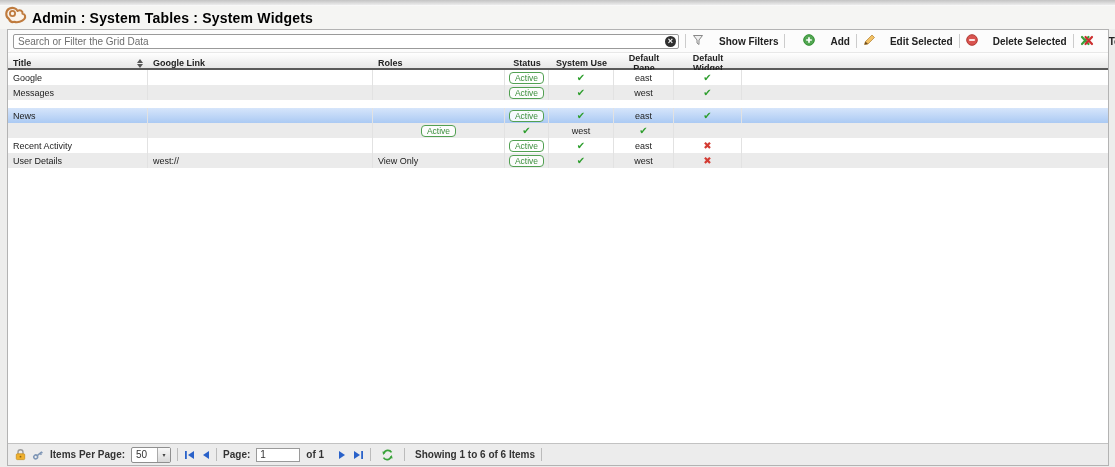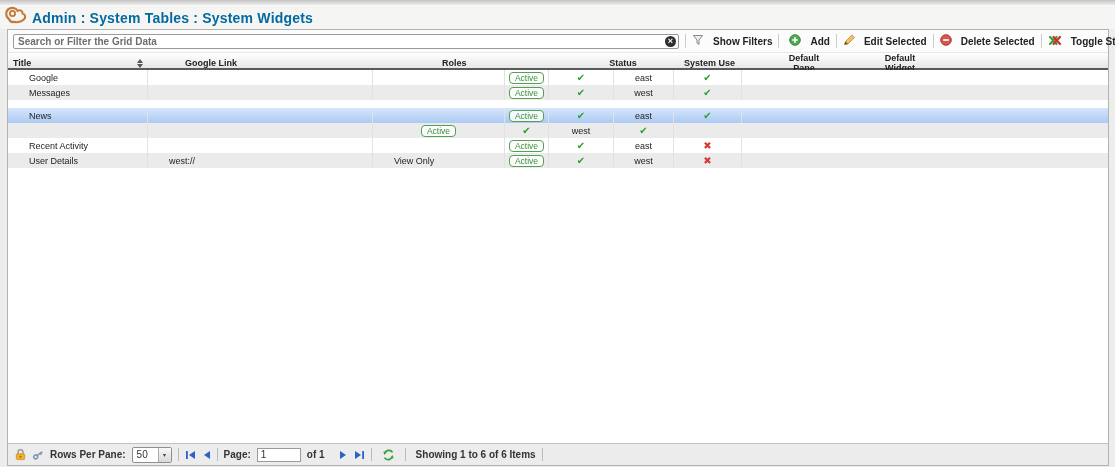--- a/index.html
+++ b/index.html
@@ -1,44 +1,44 @@
 <!DOCTYPE html>
 <html><head>
 <meta charset="utf-8">
 <style>
   * { margin:0; padding:0; box-sizing:border-box; }
   body { font-family:"Liberation Sans","DejaVu Sans",sans-serif; background:#d8d8d8; }
   .page { width:1115px; height:467px; position:relative; background:#ededec; overflow:hidden; }
   .topstrip { height:6px; background:linear-gradient(#c3c3c3,#ececec); border-bottom:1px solid #f8f8f8; }
   .appheader { height:23px; background:#f5f5f3; display:flex; align-items:center; padding-left:32px; position:relative; }
   .logo { position:absolute; left:2px; top:-4px; }
-  .page-title { color:#0369a1; font-size:14px; font-weight:bold; letter-spacing:.2px; }
+  .page-title { color:#000000; font-size:14px; font-weight:bold; letter-spacing:.2px; }
   .panel { position:absolute; left:7px; right:6px; top:29px; bottom:1px; background:#fff; border:1px solid #b3b3b3; display:flex; flex-direction:column; }
 
   
   .toolbar { height:23px; flex:0 0 auto; display:flex; align-items:center; padding:0 5px; background:#fcfcfc; gap:6px; font-size:10px; font-weight:bold; color:#222; border-bottom:1px solid #e8e8e8; }
   .searchwrap { position:relative; flex:0 0 666px; }
-  .searchwrap input { width:100%; height:15px; border:1px solid #9a9a9a; border-radius:2px; font-size:10px; padding:0 4px 0 4px; color:#333; font-family:inherit;font-weight:bold; }
+  .searchwrap input { width:100%; height:15px; border:1px solid #9a9a9a; border-radius:2px; font-size:10px; padding:0 4px 0 4px; color:#333; font-family:inherit; }
   .searchwrap input::placeholder { color:#6e6e6e; }
   .clear-btn { position:absolute; right:3px; top:2px; width:11px; height:11px; border-radius:50%; background:#2f2f2f; color:#fff; font-size:9px; line-height:10px; text-align:center; cursor:pointer; }
   .tsep { width:1px; height:14px; background:#ccc; flex:0 0 auto; }
-  .tbtn { display:flex; align-items:center; gap:9px; cursor:pointer; white-space:nowrap; }
+  .tbtn { display:flex; align-items:center; gap:15px; cursor:pointer; white-space:nowrap; }
 
   
   .gridcols { display:grid; grid-template-columns:140px 225px 132px 44px 65px 60px 68px 1fr; }
-  .grid-head { height:17px; flex:0 0 auto; align-items:center; background:linear-gradient(#ffffff,#e7e7e7); border-bottom:2px solid #5a5a5a; font-size:9px; font-weight:bold; color:#222;gap:32px; }
+  .grid-head { height:17px; flex:0 0 auto; align-items:center; background:linear-gradient(#ffffff,#e7e7e7); border-bottom:2px solid #5a5a5a; font-size:9px; font-weight:bold; color:#222; }
   .hcell { padding:0 5px; display:flex; align-items:center; height:100%; cursor:pointer; }
   .hcell.center { justify-content:center; text-align:center; }
   .sort { margin-left:auto; display:flex; flex-direction:column; gap:1px; }
   .sort .up { width:0; height:0; border-left:3px solid transparent; border-right:3px solid transparent; border-bottom:4px solid #555; }
   .sort .dn { width:0; height:0; border-left:3px solid transparent; border-right:3px solid transparent; border-top:4px solid #555; }
   .row { height:15px; align-items:center; font-size:9px; color:#222; background:#fff; cursor:pointer; }
   .grid-body .row:nth-child(even) { background:#ebebeb; }
   .grid-body .row.selected { background:linear-gradient(#d6e5fb,#abcaf3);margin-top:8px; }
-  .cell { padding:0 21px; height:100%; display:flex; align-items:center; border-right:1px solid #e2e2e2; overflow:hidden; white-space:nowrap; }
+  .cell { padding:0 5px; height:100%; display:flex; align-items:center; border-right:1px solid #e2e2e2; overflow:hidden; white-space:nowrap; }
   .cell.center { justify-content:center; }
   .cell.last { border-right:none; }
   .badge { border:1px solid #52a052; color:#3c8f3c; background:rgba(255,255,255,.85); border-radius:4px; font-size:8.5px; line-height:10px; padding:0 5px; }
   .mark { font-size:10px; font-weight:bold; line-height:10px; }
   .mark.green { color:#2e9e2e; }
   .mark.red { color:#d33b33; }
   .filler { flex:1 1 auto; background:#fff; }
 
   
   .pagebar { height:22px; flex:0 0 auto; background:#ececec; border-top:1px solid #c2c2c2; display:flex; align-items:center; padding:0 7px; gap:6px; font-size:10px; color:#333; }
@@ -78,21 +78,21 @@
       <span class="tbtn">
         <span>
           <svg width="12" height="12" viewBox="0 0 12 12">
               <path d="M1.5 1.5 H10.5 L7 6 V10.5 L5 9 V6 Z" fill="#efefef" stroke="#888" stroke-width="1"></path>
             </svg>
         </span>
         <span>Show Filters</span>
       </span>
       <span class="tsep"></span>
 
-      <span class="tbtn" style="margin-left:4px;">
+      <span class="tbtn" style="margin-left:12px;">
         <span>
           <svg width="12" height="12" viewBox="0 0 12 12">
               <circle cx="6" cy="6" r="5.3" fill="#53a653" stroke="#2f8f2f" stroke-width="1"></circle>
               <path d="M6 3.2 V8.8 M3.2 6 H8.8" stroke="#fff" stroke-width="1.7"></path>
             </svg>
         </span>
         <span>Add</span>
       </span>
       <span class="tsep"></span>
 
@@ -275,21 +275,21 @@
         </svg>
       </span>
       <span class="icnbtn">
         <svg width="12" height="12" viewBox="0 0 12 12">
           <g stroke="#7d95b5" stroke-width="1.5" fill="none" transform="rotate(-40 6 6)">
             <circle cx="3" cy="6" r="1.9"></circle>
             <path d="M5 6 H11 M8.8 6 V8 M10.5 6 V7.4"></path>
           </g>
         </svg>
       </span>
-      <span class="plabel">Rows Per Pane:</span>
+      <span class="plabel">Items Per Page:</span>
       <span class="rpp-select">
         <span>50</span>
         <span class="dd">▾</span>
       </span>
       <span class="psep"></span>
 
       <span class="navbtn">
         <svg width="11" height="10" viewBox="0 0 11 10" fill="#2a62c9">
             <rect x="1" y="1" width="1.8" height="8"></rect>
             <polygon points="10,1 10,9 4,5"></polygon>

